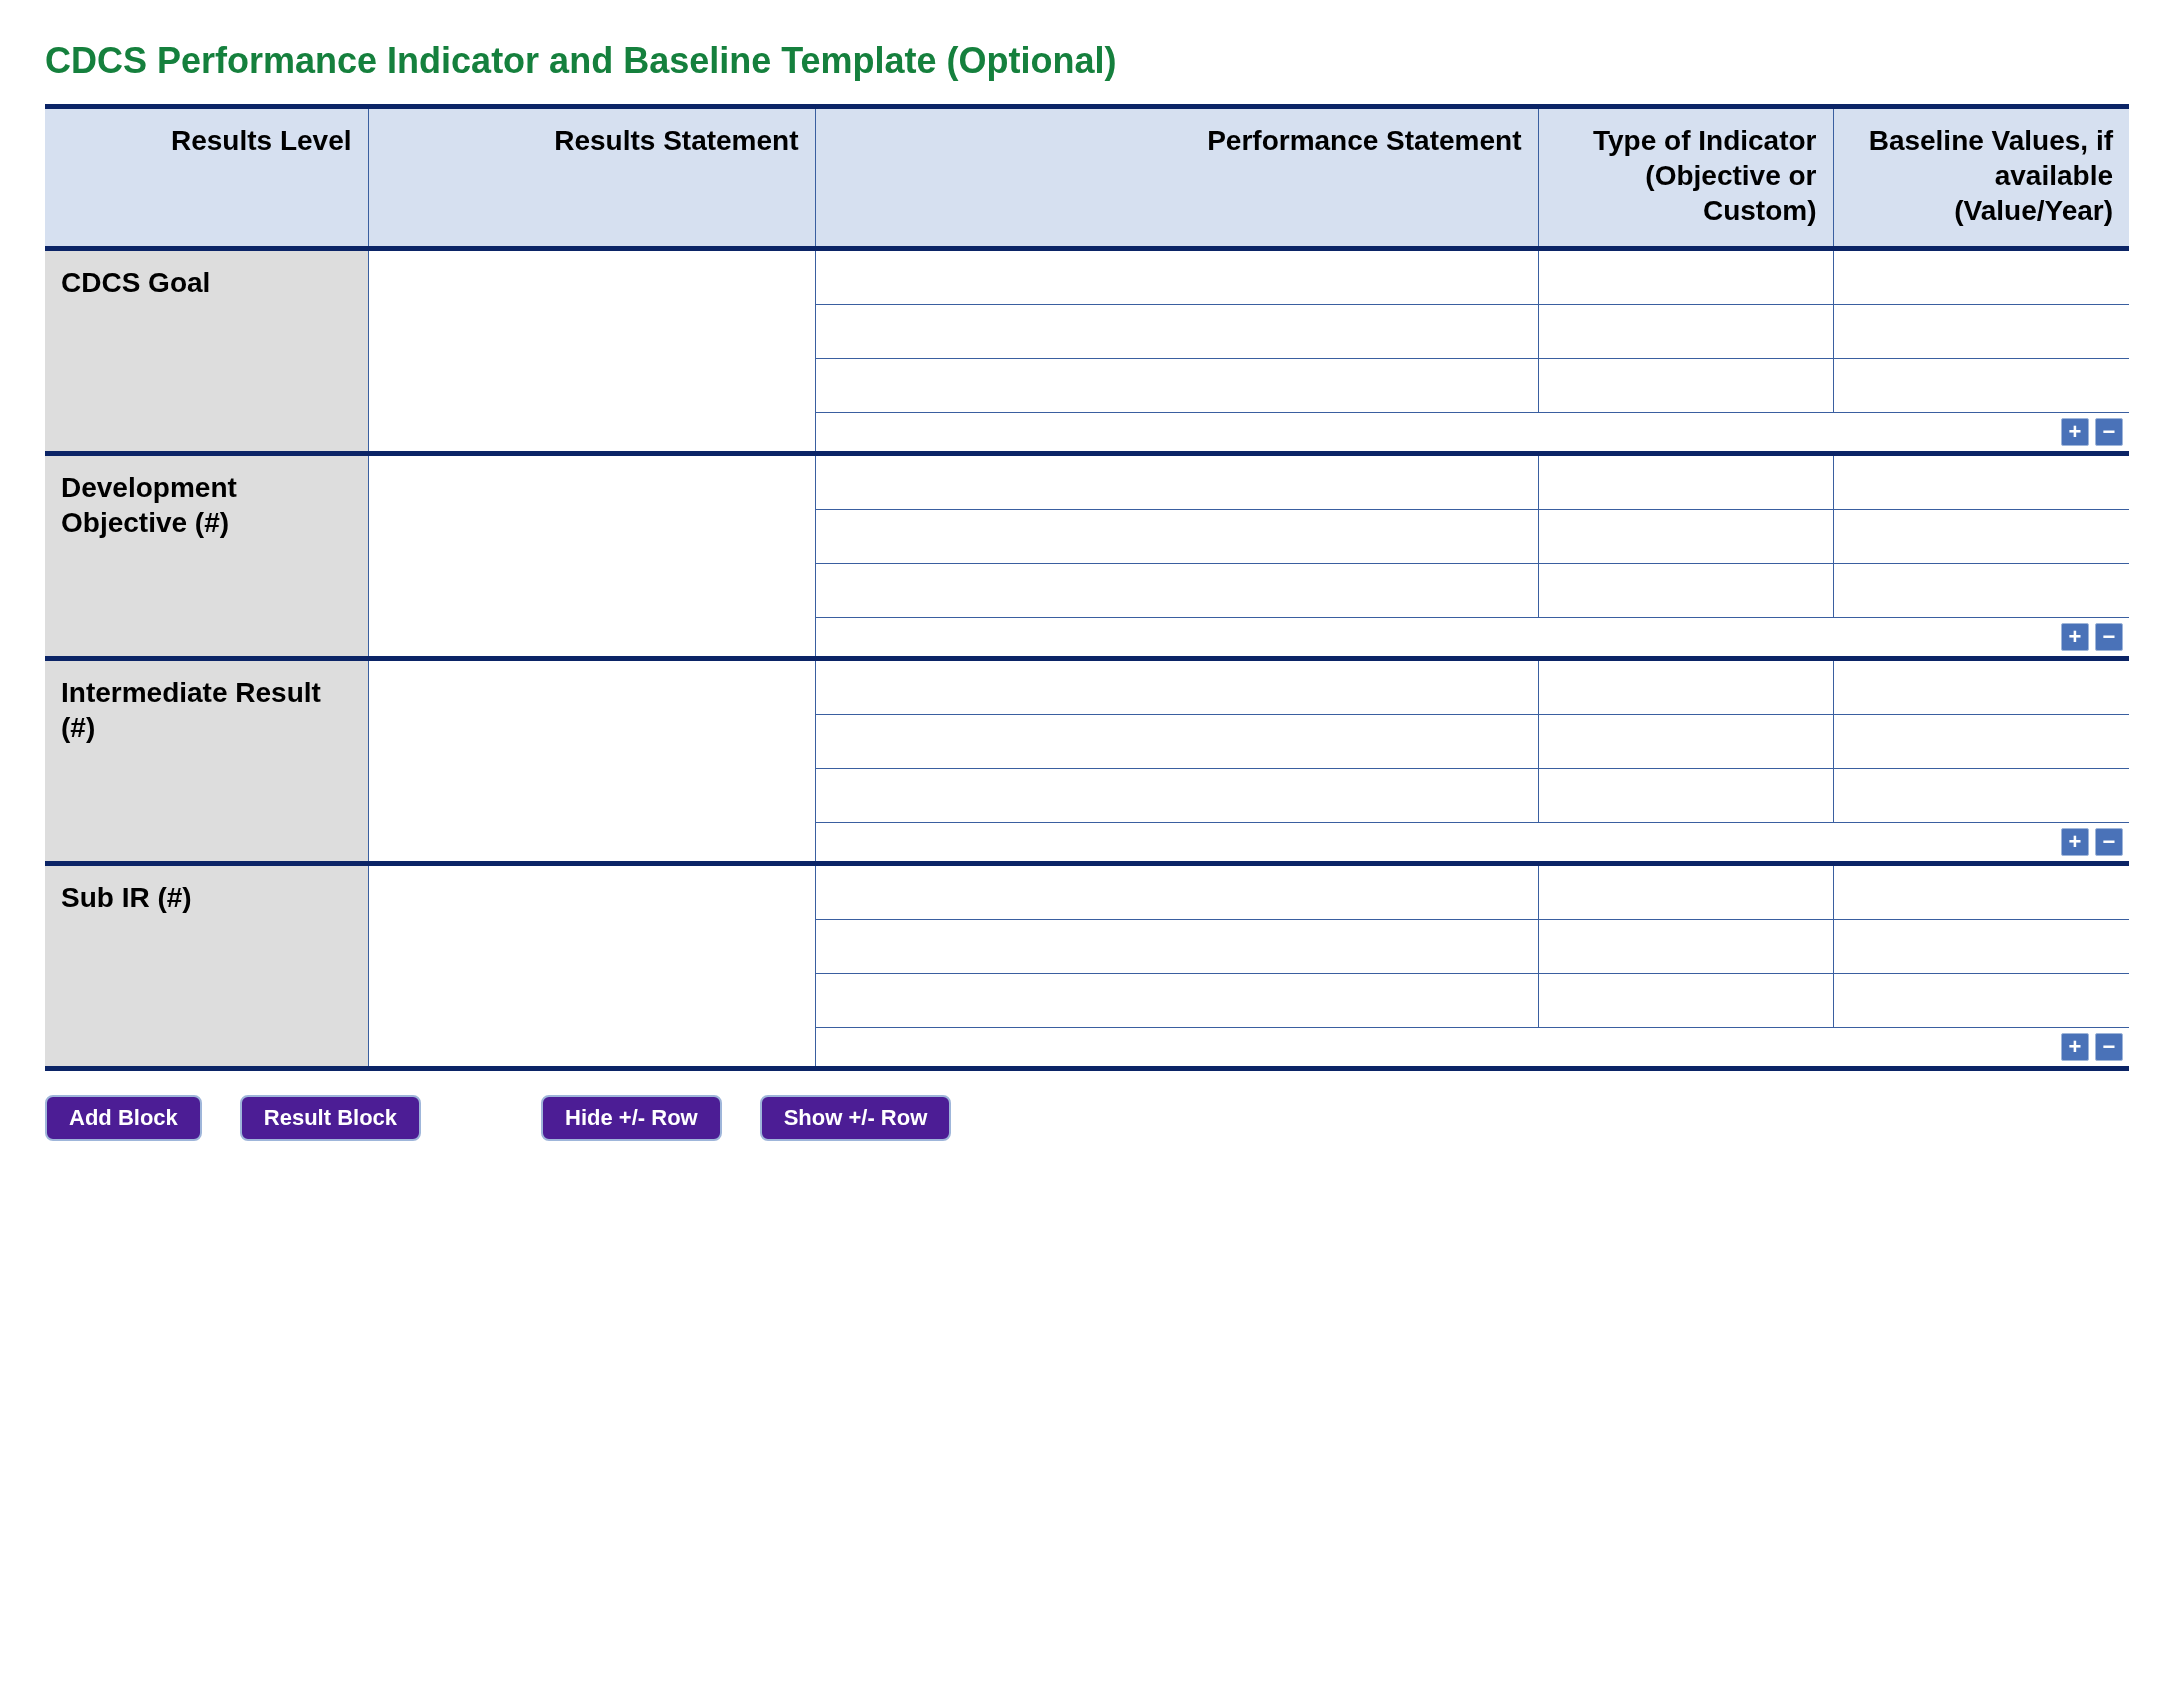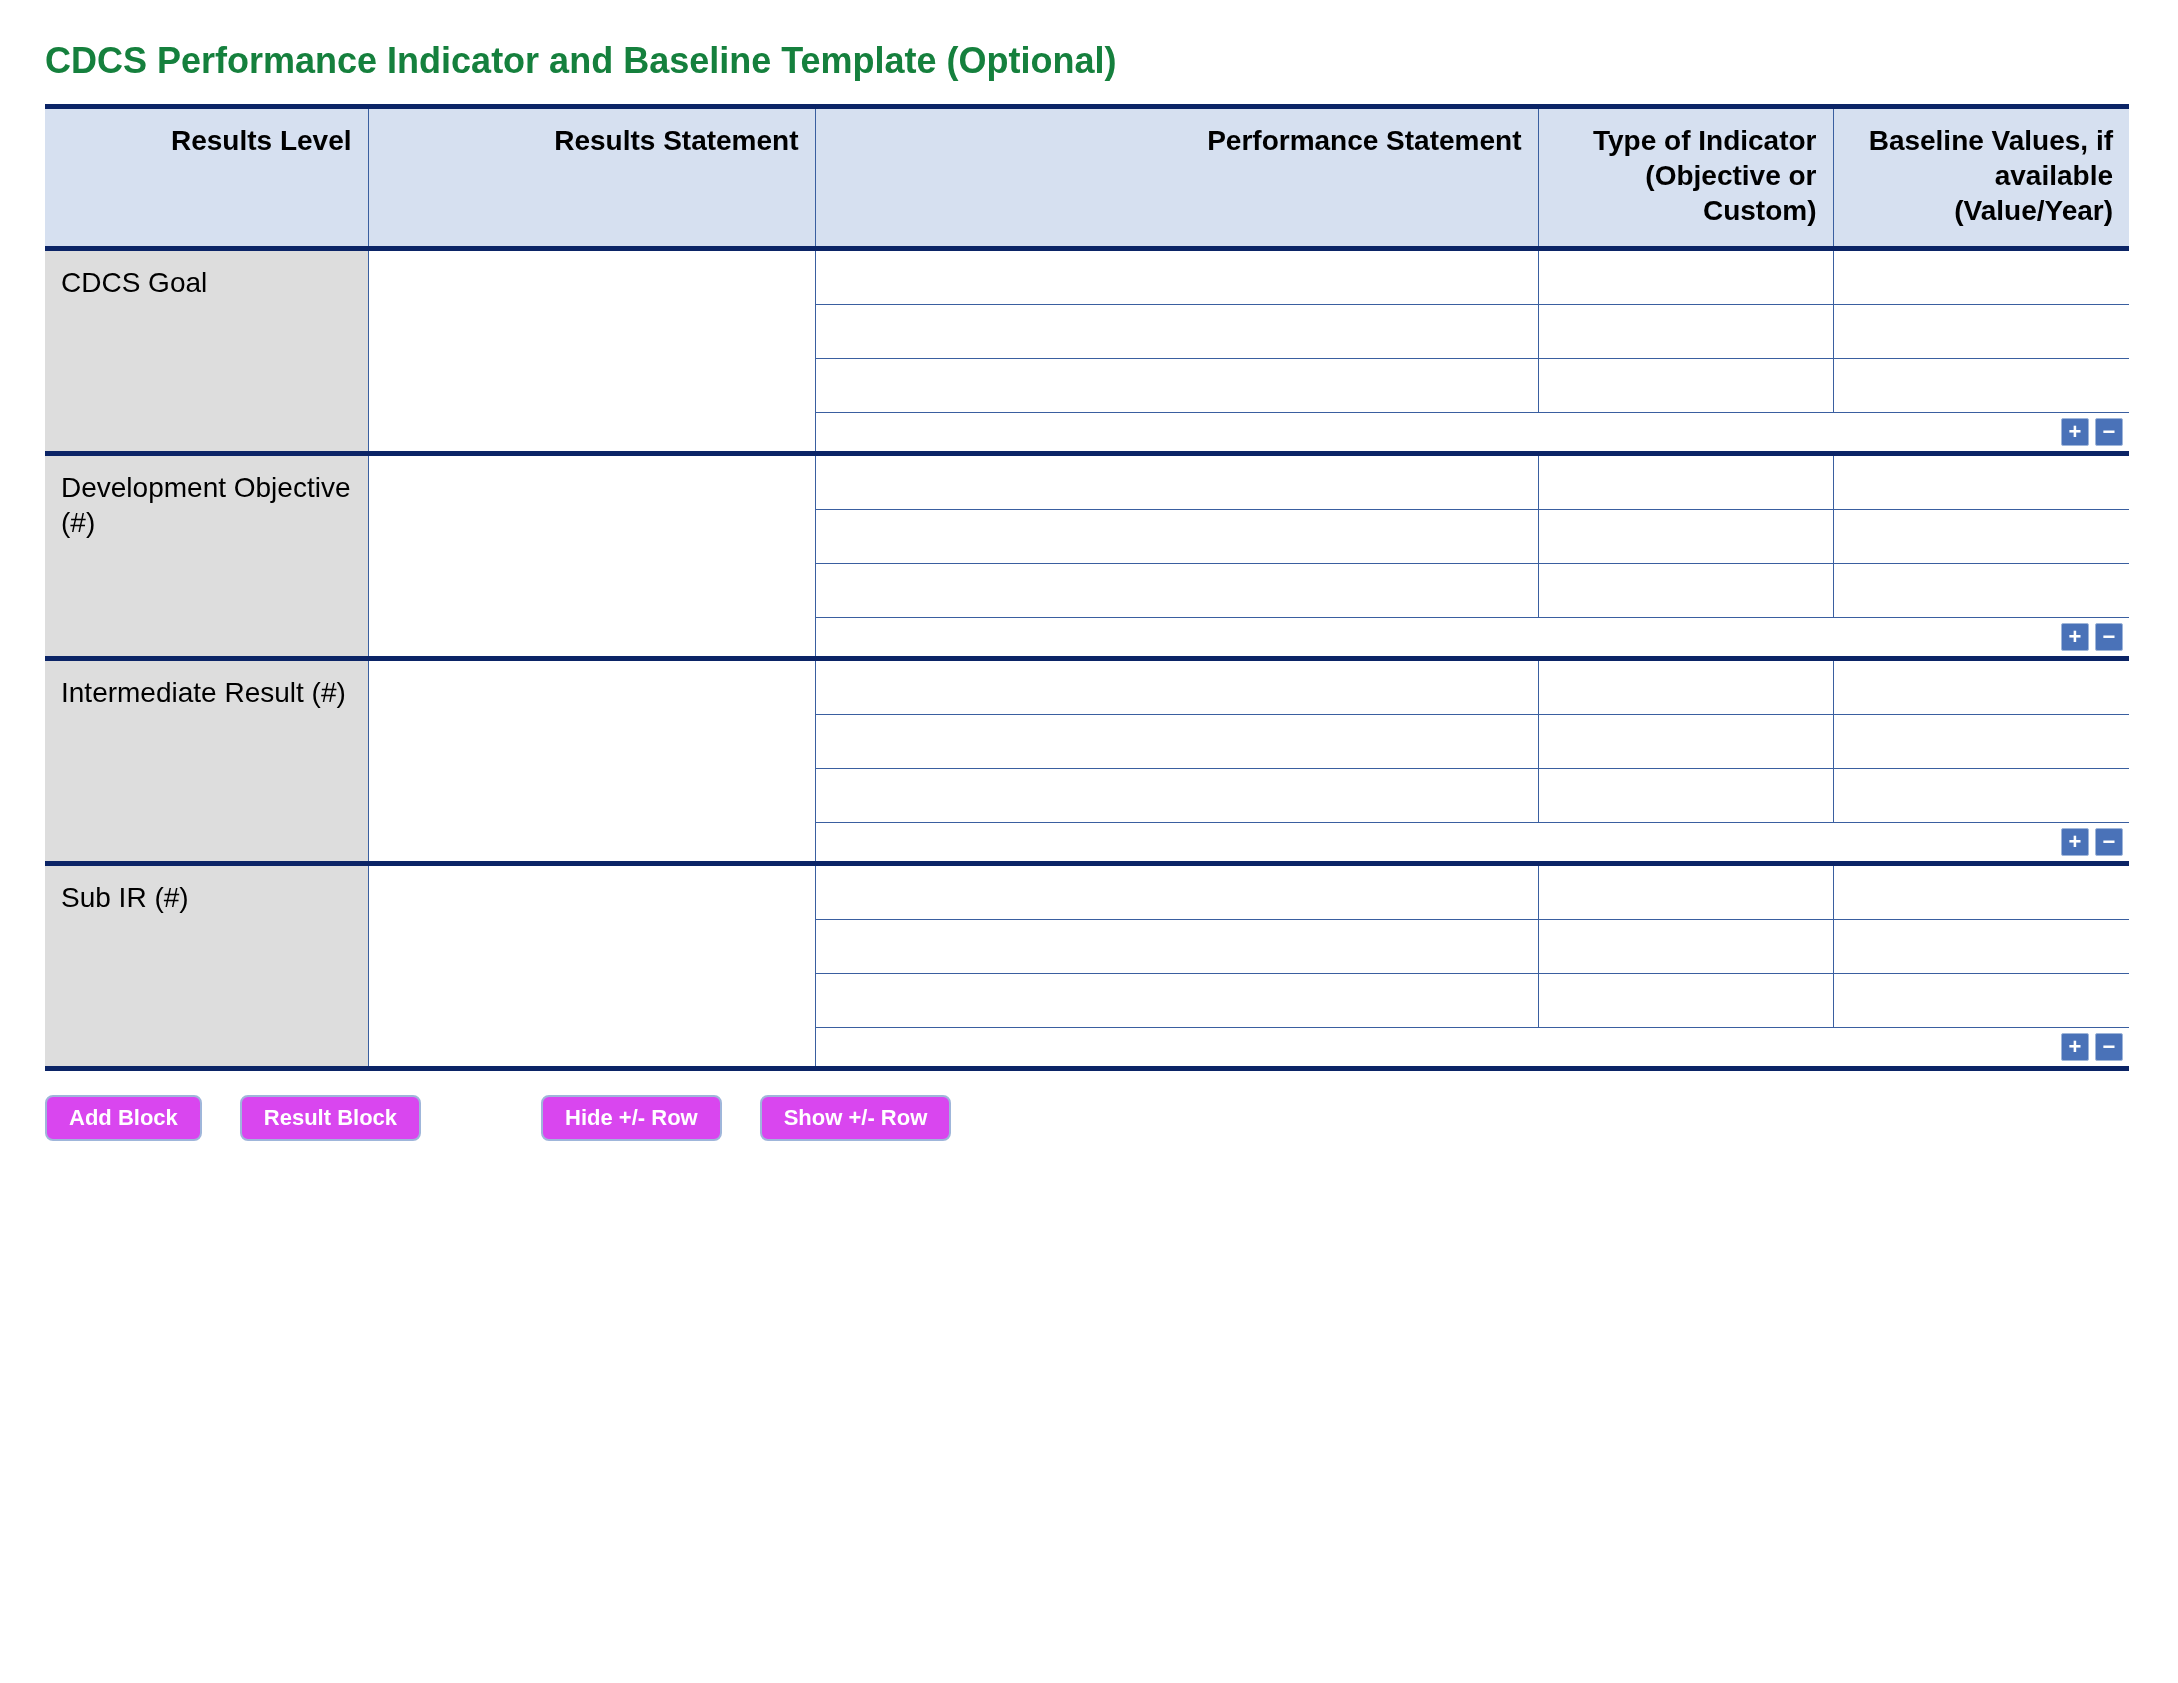--- a/index.html
+++ b/index.html
@@ -51,21 +51,21 @@
   
   td {
     padding: 0;
     vertical-align: top;
   }
   td.level-label {
     background: #dddddd;
     border-right: 1px solid #3a5fa0;
     padding: 14px 16px;
     font-size: 28px;
-    font-weight: normal;
+    font-weight: bold;
     line-height: 1.25;
   }
   td.stmt {
     background: #ffffff;
     border-right: 1px solid #3a5fa0;
     padding: 14px 16px;
   }
   td.ind, td.type, td.base {
     background: #ffffff;
     border-top: 1px solid #3a5fa0;
@@ -121,21 +121,21 @@
 
   
   .actions {
     margin-top: 24px;
     display: flex;
     gap: 38px;
     align-items: center;
   }
   .actions .gap-extra { width: 44px; }
   .act-btn {
-    background: #d946ef;
+    background: #4c1d95;
     border: 2px solid #9fb6da;
     border-radius: 8px;
     color: #ffffff;
     font-size: 22px;
     font-weight: bold;
     padding: 10px 22px;
     cursor: pointer;
     line-height: 1;
   }
 </style>

